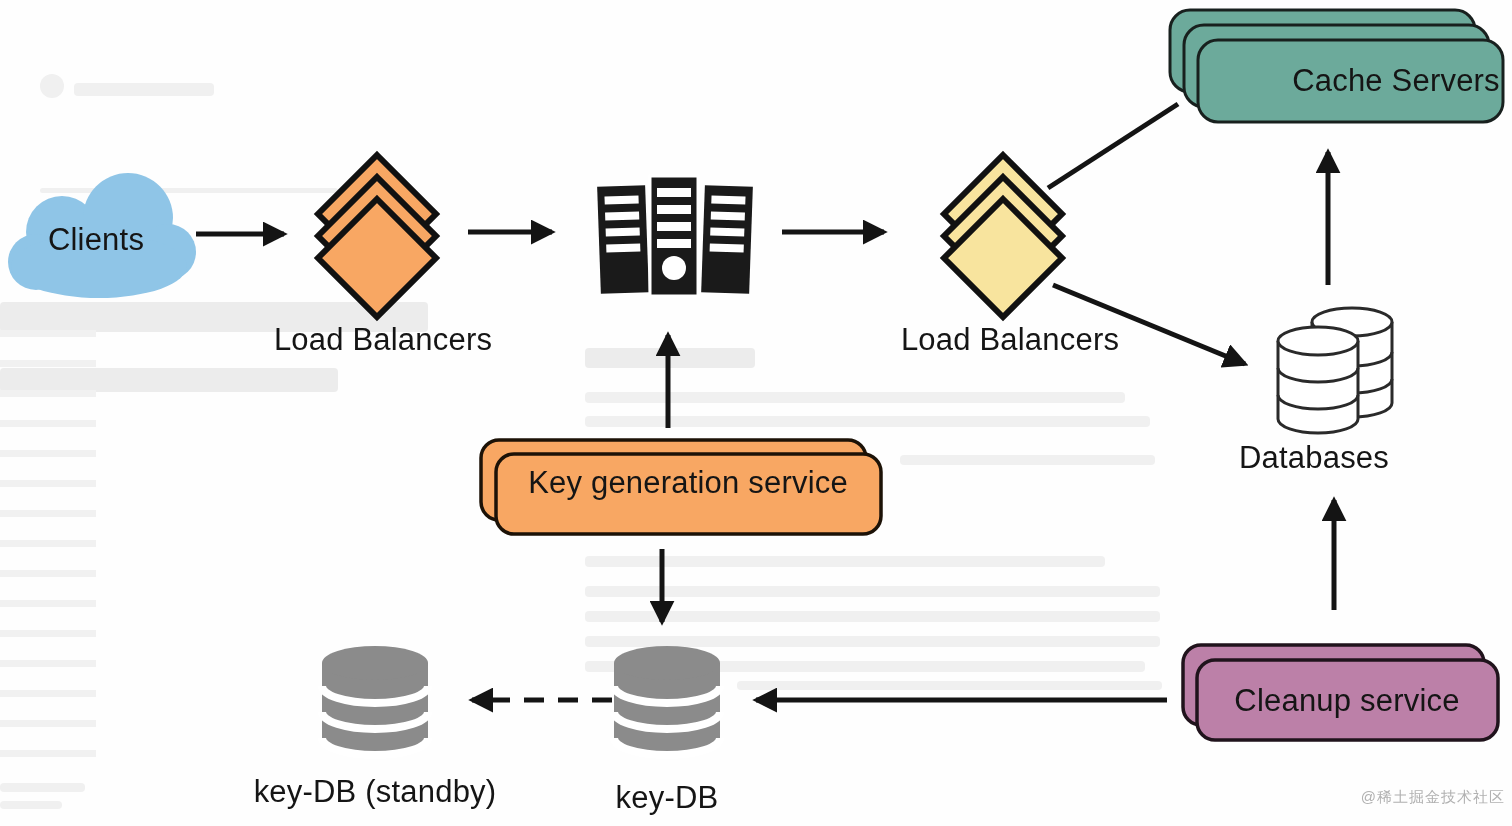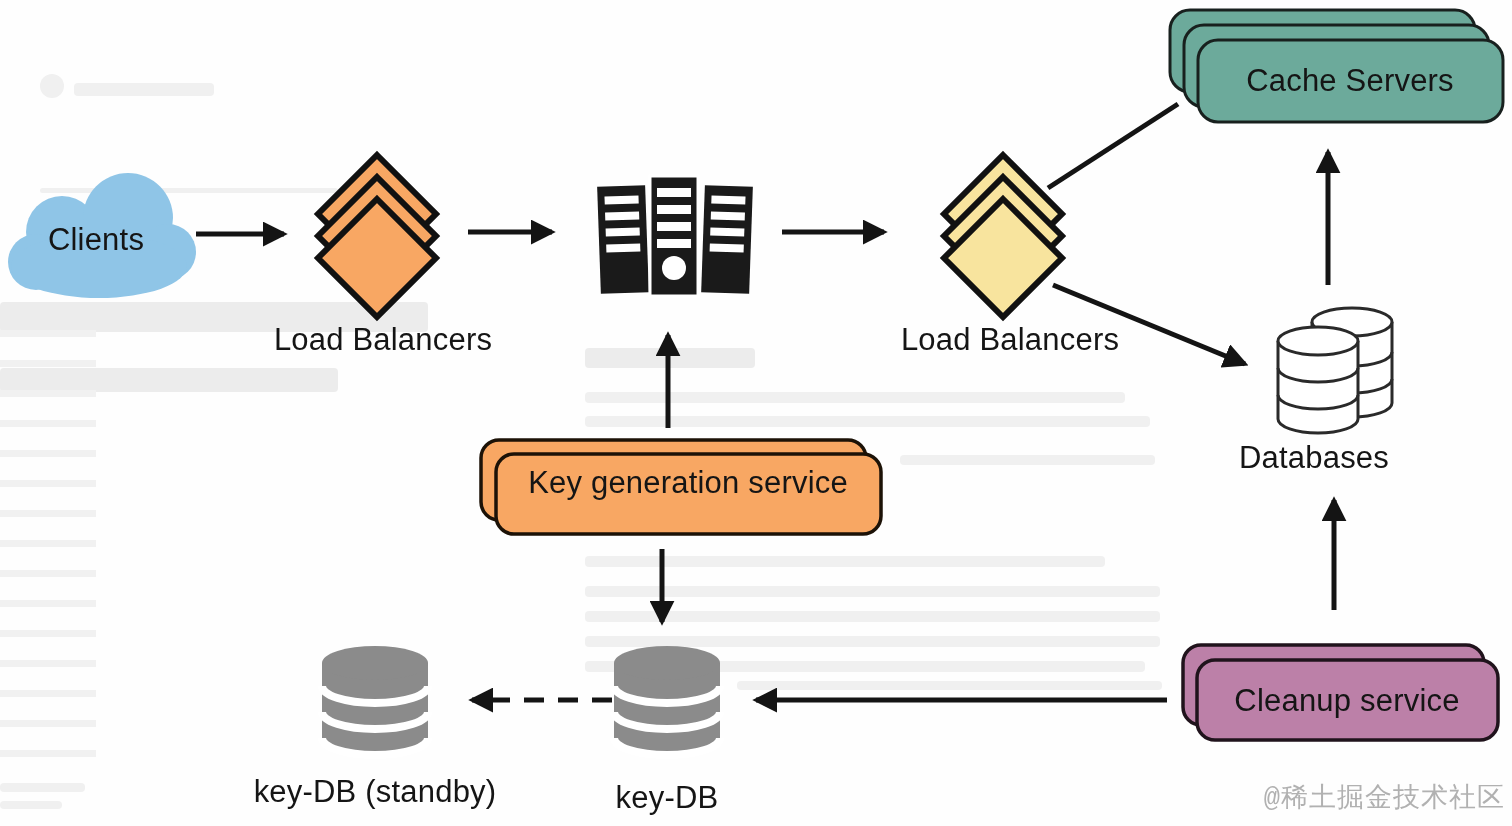--- a/index.html
+++ b/index.html
@@ -23,23 +23,22 @@
   }
   .stage{position:absolute;inset:0;}
   svg.layer{position:absolute;left:0;top:0;}
   .lbl{
     position:absolute;transform:translate(-50%,-50%);
     font-size:31px;color:var(--label-black);white-space:nowrap;
     letter-spacing:0.2px;
   }
   .watermark{
     position:absolute;transform:translate(-100%,-50%);
-    font-size:27px;color:var(--watermark-gray);white-space:nowrap;
+    font-size:15px;color:var(--watermark-gray);white-space:nowrap;
     letter-spacing:1px;
-    font-family:Liberation Mono, monospace;
   }
   
   .ghost{position:absolute;background:#f0f0f0;border-radius:4px;}
   .ghost.dk{background:#ececec;}
   .ghost-list{
     position:absolute;border-radius:0;
     background:repeating-linear-gradient(to bottom,#f1f1f1 0 7px,transparent 7px 30px);
   }
 </style>
 </head>
@@ -190,21 +189,21 @@
     </g>
   </svg>
 
   <div class="lbl" style="left:96px;top:240px">Clients</div>
 
   <div class="lbl" style="left:383px;top:340px">Load Balancers</div>
 
 
   <div class="lbl" style="left:1010px;top:340px">Load Balancers</div>
 
-  <div class="lbl" style="left:1350px;top:81px">Cache Servers</div>
+  <div class="lbl" style="left:1396px;top:81px">Cache Servers</div>
 
   <div class="lbl" style="left:1314px;top:458px">Databases</div>
 
   <div class="lbl" style="left:688px;top:483px">Key generation service</div>
 
   <div class="lbl" style="left:1347px;top:701px">Cleanup service</div>
 
   <div class="lbl" style="left:667px;top:798px">key-DB</div>
 
   <div class="lbl" style="left:375px;top:792px">key-DB (standby)</div>

